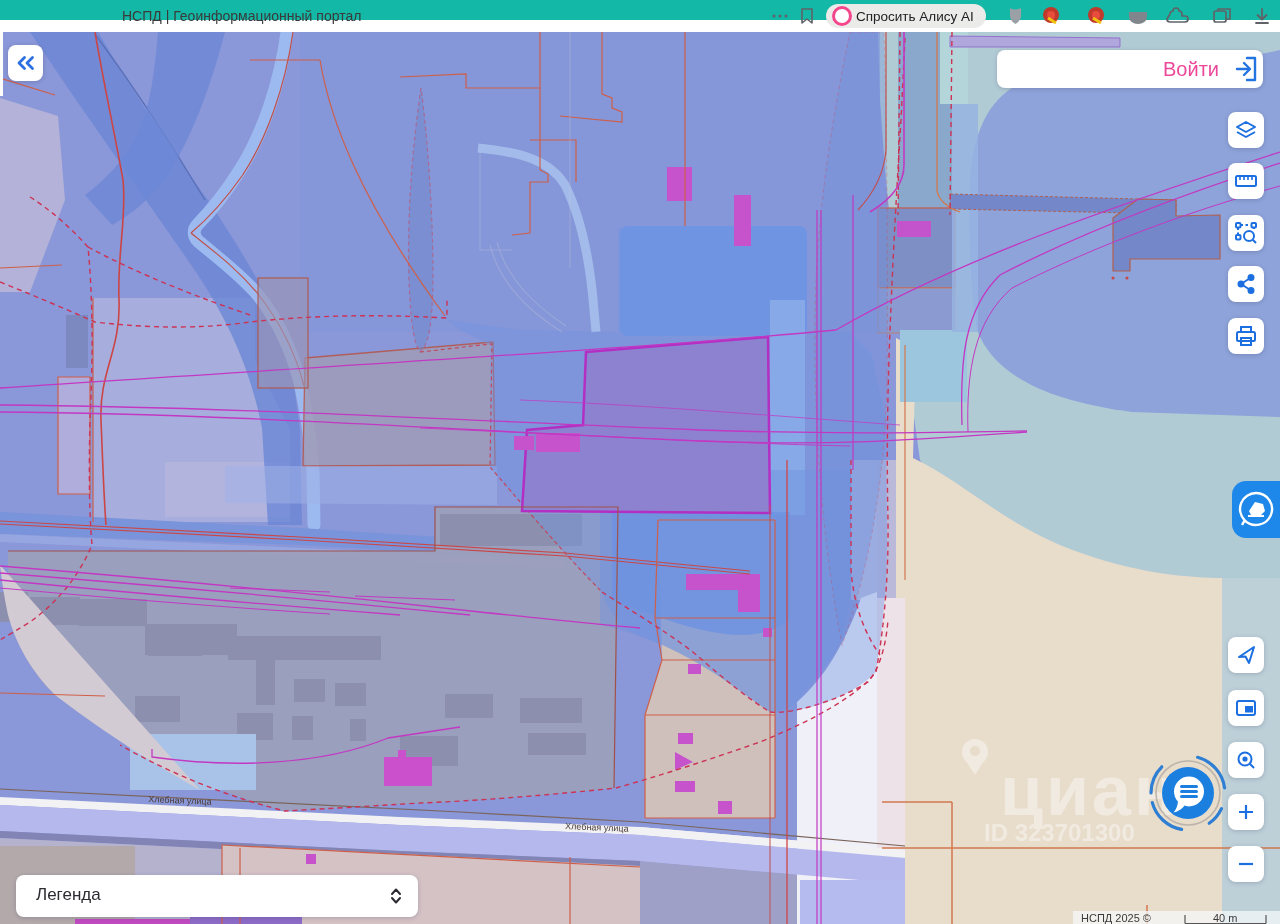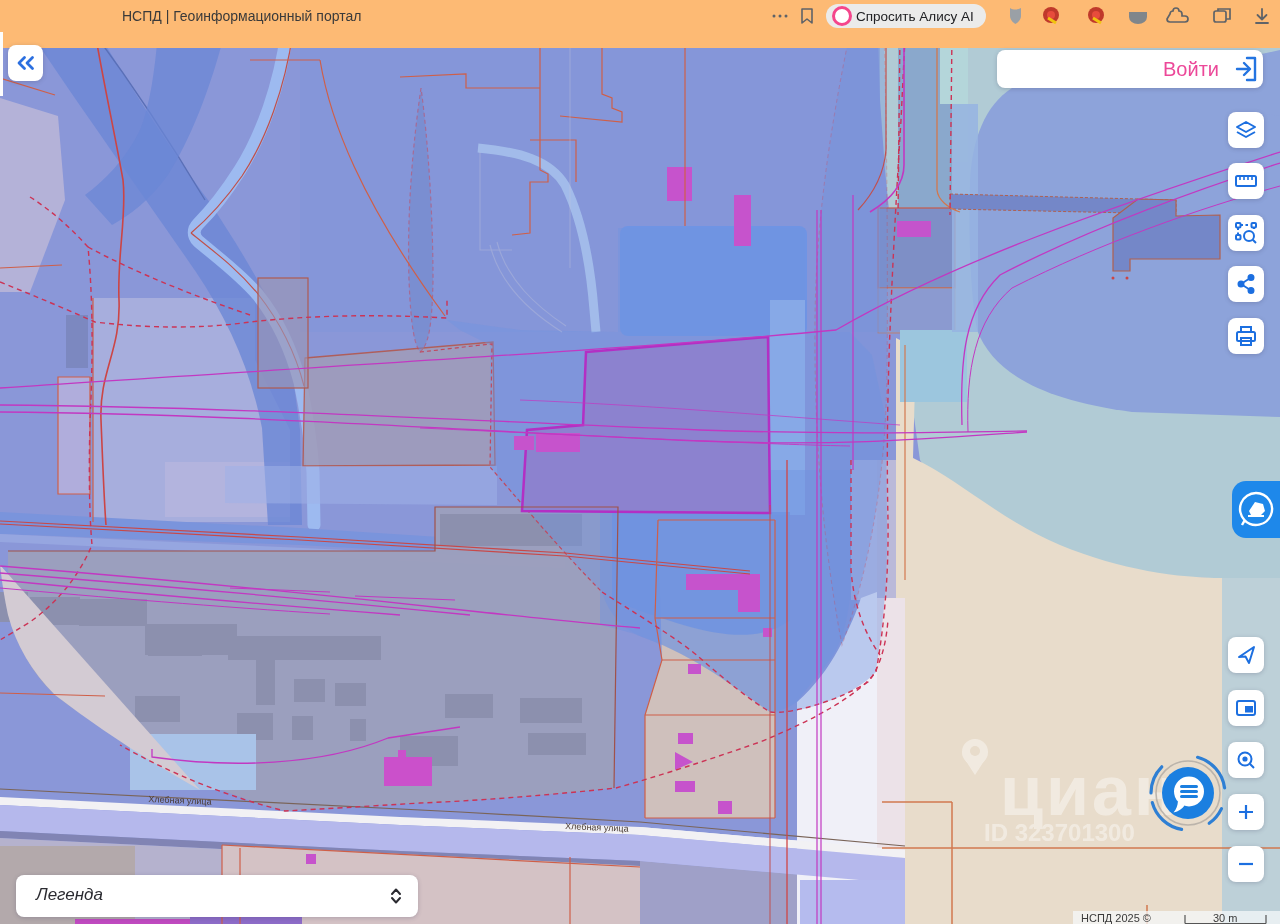--- a/index.html
+++ b/index.html
@@ -1,17 +1,17 @@
 <!DOCTYPE html>
 <html><head>
 <meta charset="utf-8">
 <style>
   html,body{margin:0;padding:0;width:1280px;height:924px;overflow:hidden;
     font-family:"Liberation Sans", sans-serif;background:#fff;}
-  #topbar{position:absolute;left:0;top:0;width:1280px;height:48px;background:#fdba74;z-index:50;}
+  #topbar{position:absolute;left:0;top:0;width:1280px;height:20px;background:#14b8a6;z-index:50;}
   #title{position:absolute;left:122px;top:8px;font-size:14px;color:#3a3a3a;}
   #map{position:absolute;left:0;top:32px;width:1280px;height:892px;z-index:1;}
   .btn{position:absolute;background:#fff;border-radius:8px;
     box-shadow:0 1px 4px rgba(60,60,90,0.25);z-index:60;}
   .icn{position:absolute;left:0;top:0;width:100%;height:100%;}
 </style>
 </head>
 <body>
 <div id="topbar">
   <span id="title">НСПД | Геоинформационный портал</span>
@@ -384,29 +384,29 @@
   </g>
   <circle cx="48" cy="48" r="26" fill="#1b7fe0"></circle>
   <circle cx="49" cy="46.5" r="15" fill="#fff"></circle>
   <path d="M38,56 C37.5,61 36.5,64 33.5,67.5 C38.5,66.5 42.5,63.5 44.5,60.5 Z" fill="#fff"></path>
   <g stroke="#1b7fe0" stroke-width="3" stroke-linecap="round">
     <path d="M41.5,41.5 H56.5 M41.5,46.5 H56.5 M41.5,51.5 H56.5"></path>
   </g>
   </svg>
 </div>
 
-<div class="btn" style="left:16px;top:875px;width:402px;height:42px;font-style:italic;">
+<div class="btn" style="left:16px;top:875px;width:402px;height:42px;">
   <span style="position:absolute;left:20px;top:10px;font-size:17px;color:#2b2b31;">Легенда</span>
   <svg style="position:absolute;left:368px;top:9px;width:24px;height:24px;" viewBox="0 0 24 24">
   <g stroke="#2b2b31" stroke-width="2" fill="none" stroke-linecap="round" stroke-linejoin="round">
   <path d="M8,10 L12,5.5 L16,10"></path>
         <path d="M8,14 L12,18.5 L16,14"></path>
       </g>
     </svg>
 </div>
 
 <div style="position:absolute;left:1073px;top:911px;width:207px;height:13px;background:rgba(246,248,250,0.75);z-index:55;">
   <span style="position:absolute;left:8px;top:1px;font-size:11px;color:#3a3a3a;">НСПД 2025 ©</span>
-  <span style="position:absolute;left:140px;top:1px;font-size:11px;color:#3a3a3a;">30 m</span>
+  <span style="position:absolute;left:140px;top:1px;font-size:11px;color:#3a3a3a;">40 m</span>
   <svg style="position:absolute;left:0;top:0;width:207px;height:13px;" viewBox="0 0 207 13">
   <path d="M112,4 V12.5 M193,4 V12.5 M112,12.5 H193" stroke="#555" stroke-width="1.2" fill="none"></path>
     </svg>
 </div>
 
 </body></html>

